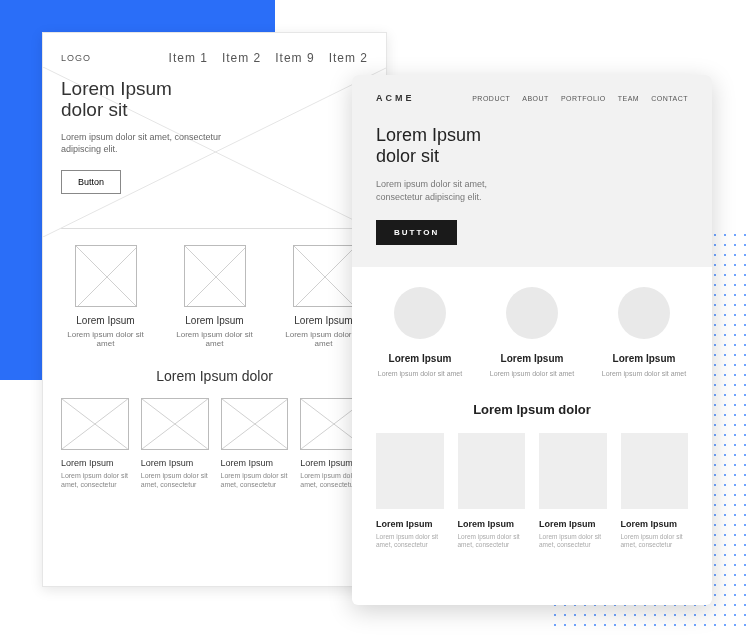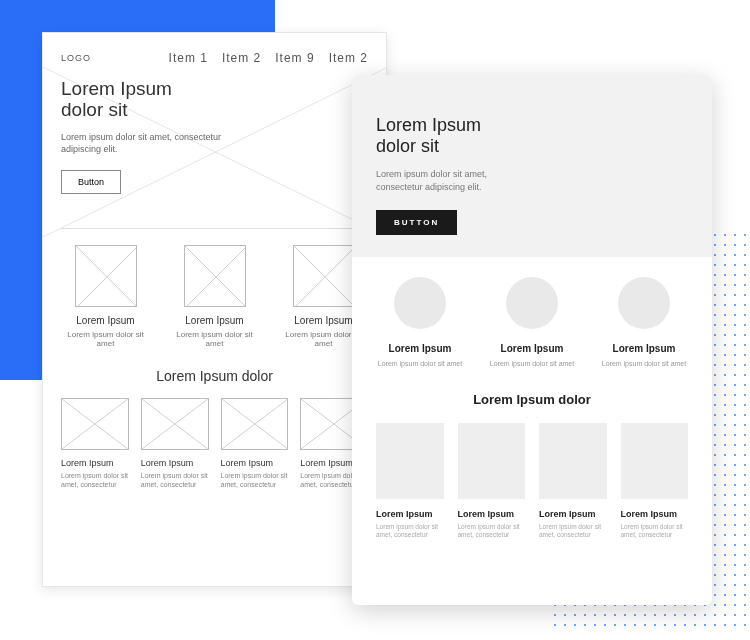--- a/index.html
+++ b/index.html
@@ -256,20 +256,30 @@
           </svg>
         </div>
       <div class="wf-cell-title">Lorem Ipsum</div>
       <div class="wf-cell-desc">Lorem ipsum dolor sit amet, consectetur</div>
     </div>
   </div>
 </div>
 
 <div class="hf-card">
   <div class="hf-hero">
+    <div class="hf-header">
+      <div class="hf-logo">ACME</div>
+      <div class="hf-nav">
+        <span>PRODUCT</span>
+        <span>ABOUT</span>
+        <span>PORTFOLIO</span>
+        <span>TEAM</span>
+        <span>CONTACT</span>
+      </div>
+    </div>
     <div class="hf-title">
       <span>Lorem Ipsum</span><br>
       <span>dolor sit</span>
     </div>
     <div class="hf-desc">Lorem ipsum dolor sit amet, consectetur adipiscing elit.</div>
     <button class="hf-button">BUTTON</button>
   </div>
   <div class="hf-body">
     <div class="hf-features">
       <div class="hf-feat">

